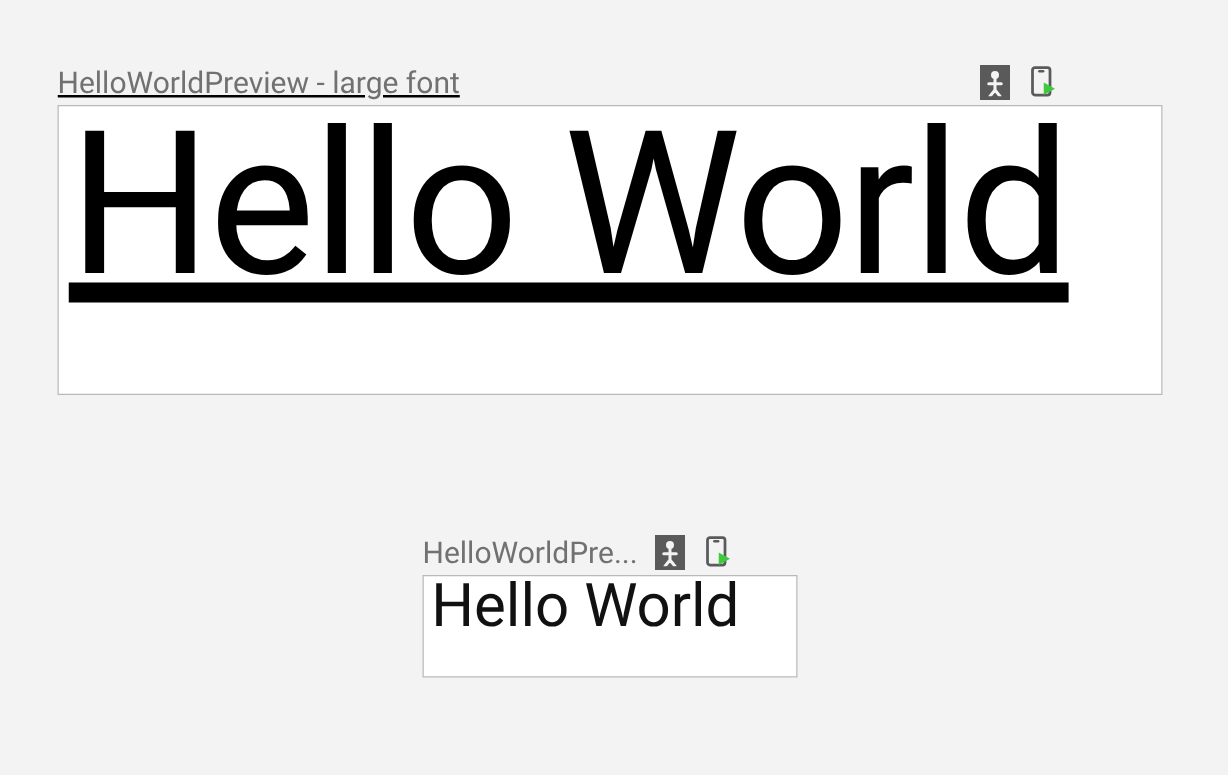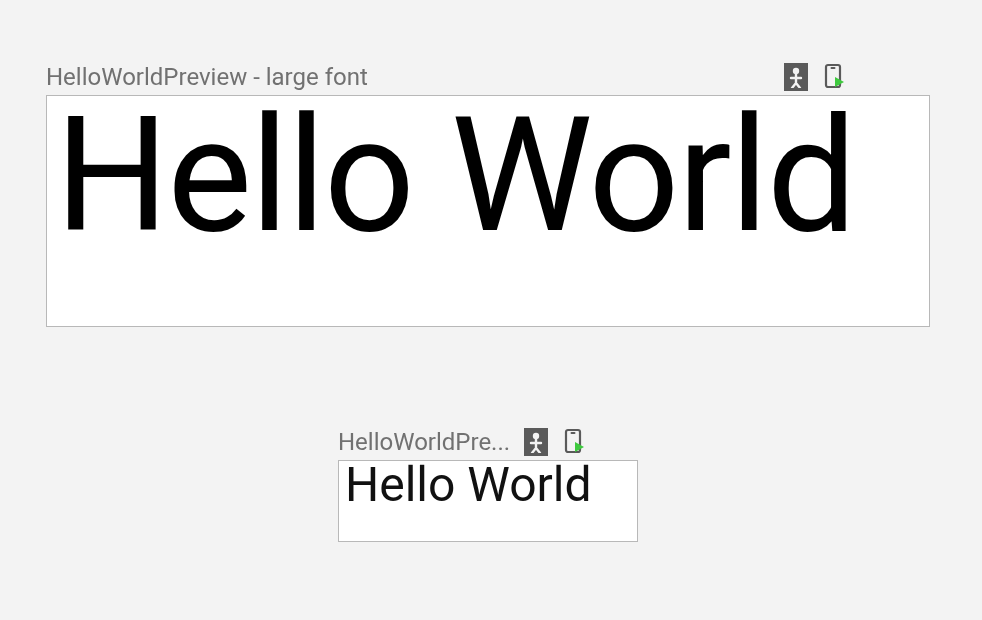--- a/index.html
+++ b/index.html
@@ -74,22 +74,23 @@
     .hello-small {
       font-size: 48px;
       line-height: 1;
       color: #111;
       font-weight: 400;
       white-space: nowrap;
     }
     
     #block-1 {
       left: 46px;
-      top: 63px;
+      top: 52px;
       width: 800px;
+      text-decoration: underline;
     }
     #block-1 .preview-title {
       flex: 1;
     }
     #block-1 .preview-canvas {
       width: 884px;
       height: 232px;
     }
     
     #block-2 {

